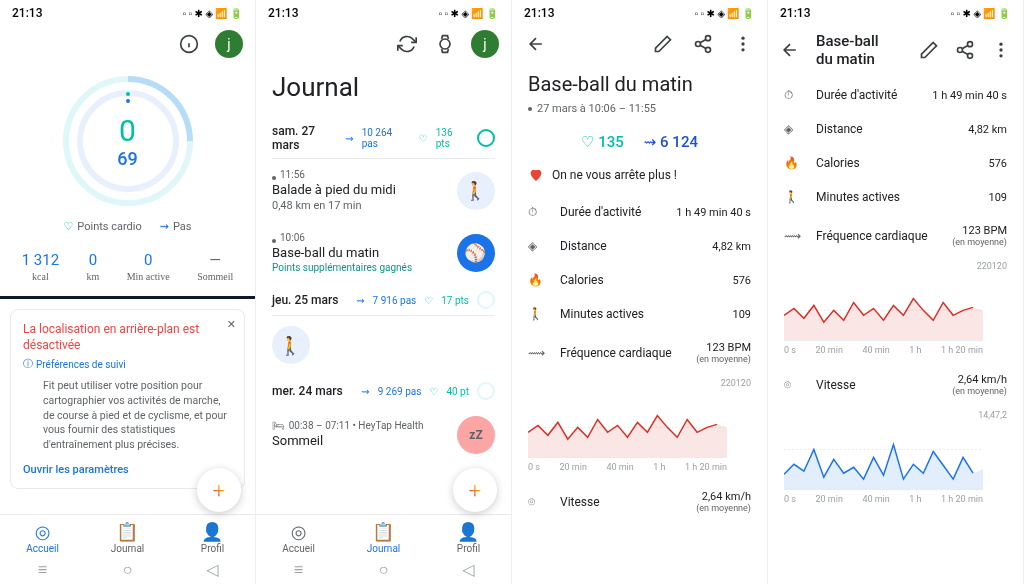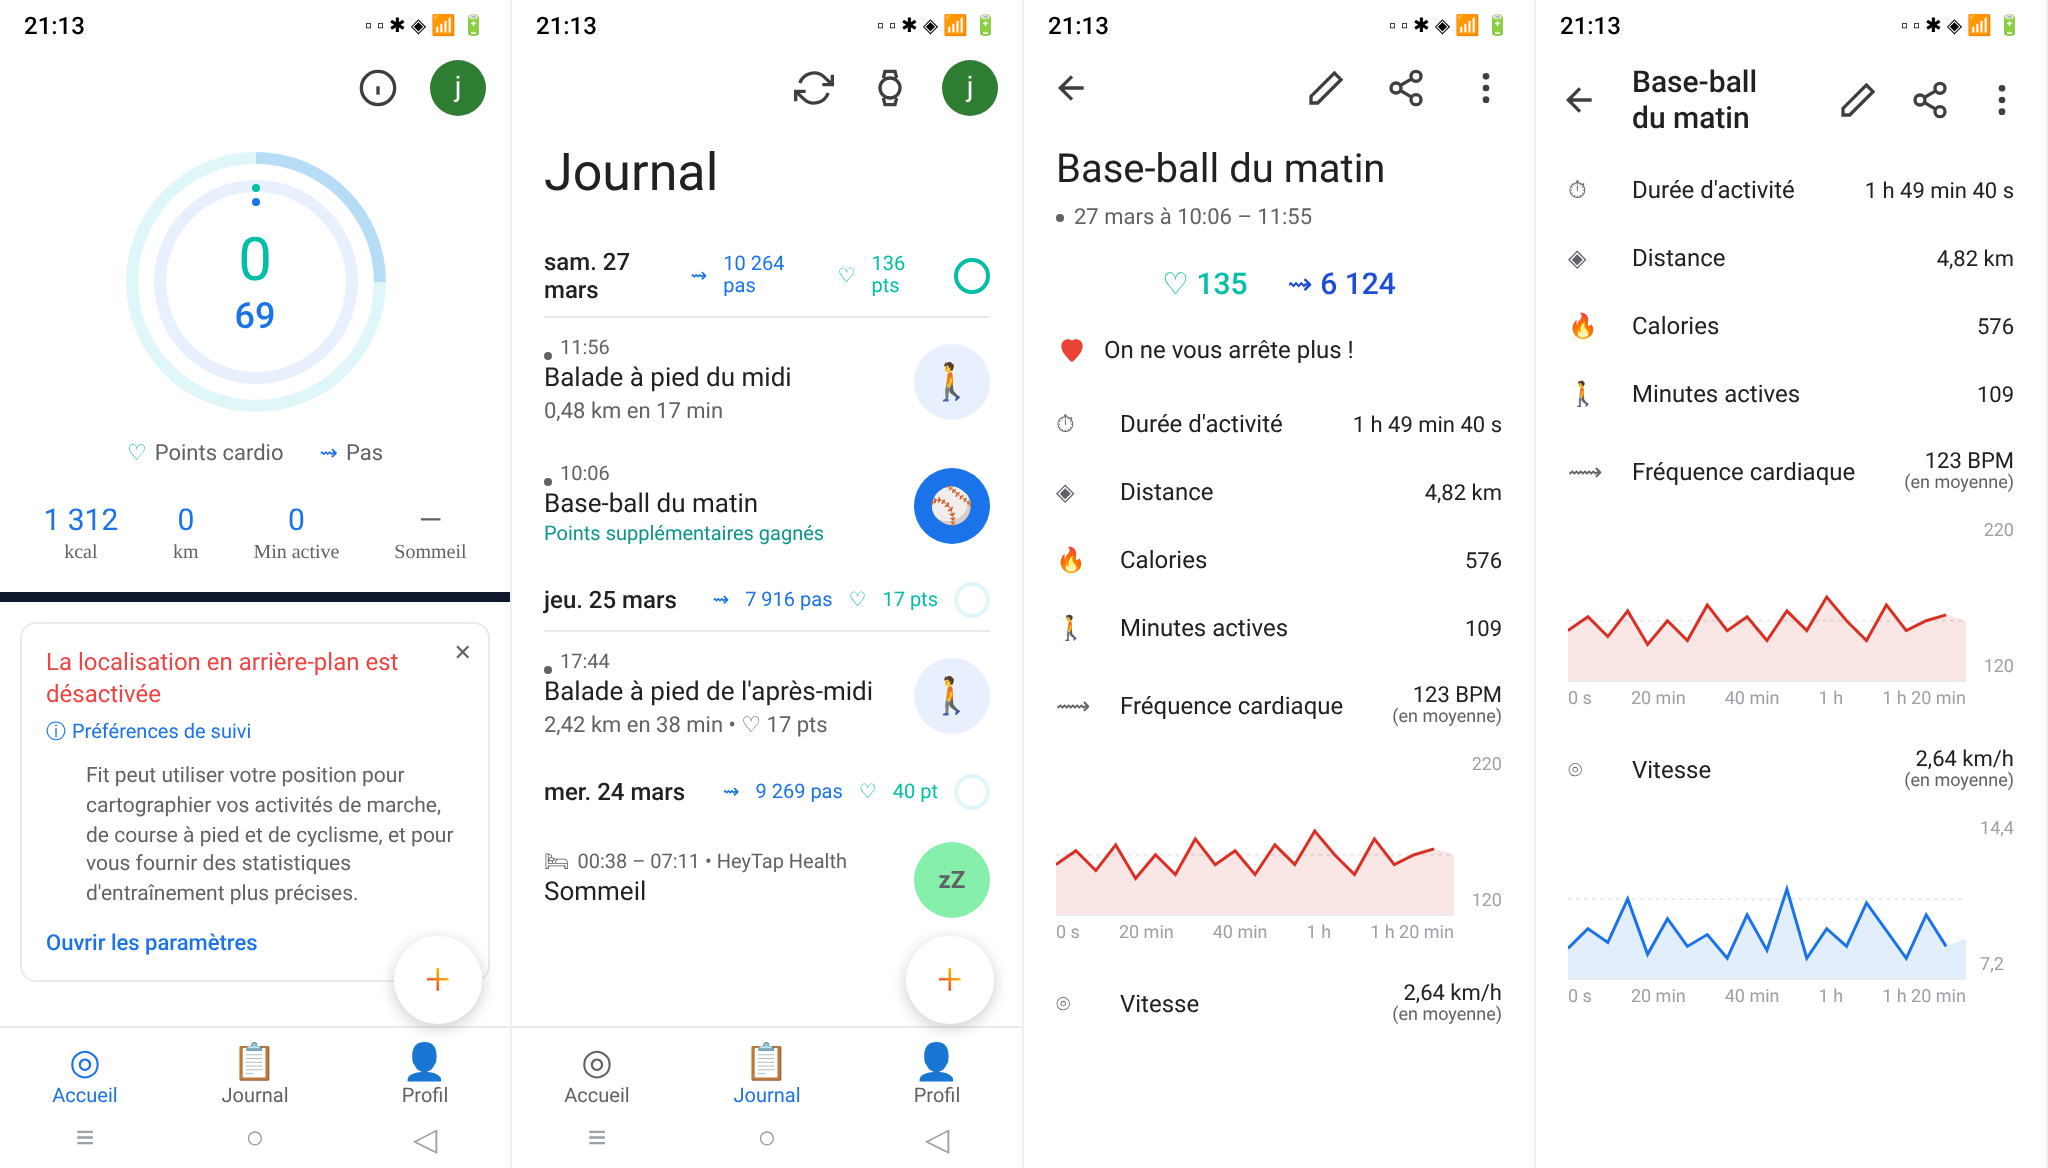--- a/index.html
+++ b/index.html
@@ -77,21 +77,21 @@
       border: 6px solid #e8f0fe;
     }
     .ring-val1 { font-size: 30px; font-weight: 400; color: #00bfa5; }
     .ring-val2 { font-size: 18px; font-weight: 500; color: #1a73e8; }
     .ring-dots { position: absolute; top: 10px; display: flex; flex-direction: column; gap: 3px; }
     .ring-dots span { width: 4px; height: 4px; border-radius: 50%; }
     .legend { display: flex; justify-content: center; gap: 18px; padding: 8px 0 12px; font-size: 11px; color: #5f6368; }
     .legend-item { display: flex; align-items: center; gap: 4px; }
     .heart-ic { color: #00bfa5; }
     .steps-ic { color: #1a73e8; }
-    .stats-row { display: flex; justify-content: space-around; padding: 6px 8px 14px; border-bottom: 5px solid #0f172a; }
+    .stats-row { display: flex; justify-content: space-around; padding: 6px 8px 14px; border-bottom: 3px solid #0f172a; }
     .stat { text-align: center; }
     .stat-val { font-size: 15px; font-weight: 400; color: #1a73e8; }
     .stat-val.dash { color: #5f6368; }
     .stat-lbl { font-size: 10px; color: #5f6368; margin-top: 2px; font-family: Liberation Serif, serif; }
     .card {
       margin: 10px 10px 6px;
       border: 1px solid #e8eaed;
       border-radius: 8px;
       padding: 12px;
       position: relative;
@@ -157,21 +157,21 @@
     .activity-sub { font-size: 11px; color: #5f6368; }
     .activity-bonus { font-size: 10px; color: #0d9488; margin-top: 2px; }
     .activity-icon {
       width: 38px; height: 38px; border-radius: 50%;
       background: #e8f0fe;
       display: flex; align-items: center; justify-content: center;
       color: #1a73e8;
       font-size: 18px;
     }
     .activity-icon.ball { background: #1a73e8; color: #fff; }
-    .activity-icon.sleep { background: #86efac; color: #5f6368; font-size: 12px; font-weight: 700; }
+    .activity-icon.sleep { background: #fca5a5; color: #5f6368; font-size: 12px; font-weight: 700; }
 
     
     .detail-appbar {
       display: flex; align-items: center; padding: 10px 12px; gap: 16px;
     }
     .detail-appbar .spacer { flex: 1; }
     .detail-appbar .title { font-size: 15px; font-weight: 500; color: #202124; }
     .detail-title-block { padding: 6px 16px 10px; }
     .detail-title { font-size: 20px; font-weight: 400; color: #202124; margin-bottom: 6px; }
     .detail-time { font-size: 11px; color: #5f6368; display: flex; align-items: center; gap: 5px; }
@@ -180,21 +180,21 @@
     .summary-row .gr { color: #00bfa5; }
     .summary-row .bl { color: #1d4ed8; }
     .encourage { display: flex; align-items: center; gap: 8px; padding: 8px 16px 12px; font-size: 12px; color: #202124; }
     .gfit-heart { width: 16px; height: 16px; }
     .detail-row { display: flex; align-items: center; justify-content: space-between; padding: 10px 16px; }
     .detail-row-left { display: flex; align-items: center; gap: 14px; font-size: 12px; color: #202124; }
     .detail-row-left .ricon { width: 18px; color: #5f6368; }
     .detail-row-right { font-size: 11px; text-align: right; color: #202124; }
     .detail-row-right .sub { display: block; font-size: 9px; color: #5f6368; }
     .chart { padding: 4px 16px 8px; position: relative; }
-    .chart-y { display: flex; flex-direction: column; justify-content: space-between; position: absolute; right: 16px; top: 4px; bottom: 24px; font-size: 9px; color: #9aa0a6; text-align: left; }
+    .chart-y { display: flex; flex-direction: row; justify-content: space-between; position: absolute; right: 16px; top: 4px; bottom: 24px; font-size: 9px; color: #9aa0a6; text-align: left; }
     .chart-area { height: 80px; border-bottom: 1px solid #e8eaed; position: relative; margin-right: 24px; }
     .chart-x { display: flex; justify-content: space-between; font-size: 9px; color: #9aa0a6; margin-top: 4px; margin-right: 24px; }
     .chart-line { position: absolute; inset: 0; }
     .chart-line svg { width: 100%; height: 100%; }
     .hr-line { stroke: #d93025; stroke-width: 1.5; fill: none; }
     .hr-area { fill: #d93025; opacity: 0.12; }
     .sp-line { stroke: #1a73e8; stroke-width: 1.5; fill: none; }
     .sp-area { fill: #1a73e8; opacity: 0.12; }
     .hr-grid { stroke: #e8eaed; stroke-dasharray: 2 2; }
     .screen-content { flex: 1; overflow: hidden; display: flex; flex-direction: column; }
@@ -352,28 +352,20 @@
       <span class="day-name">jeu. 25 mars</span>
       <div class="day-stats">
           <span class="bl">⇝</span>
           <span class="bl">7 916 pas</span>
           <span class="gr">♡</span>
           <span class="gr">17 pts</span>
           <div class="day-ring"></div>
         </div>
     </div>
     <div class="activity">
-      <div class="activity-left">
-        <div class="activity-time">
-            <span class="dot"></span>
-            <span>17:44</span>
-          </div>
-        <div class="activity-title">Balade à pied de l'après-midi</div>
-        <div class="activity-sub">2,42 km en 38 min • ♡ 17 pts</div>
-      </div>
       <div class="activity-icon">🚶</div>
     </div>
 
     <div class="day-header no-border">
       <span class="day-name">mer. 24 mars</span>
       <div class="day-stats">
           <span class="bl">⇝</span>
           <span class="bl">9 269 pas</span>
           <span class="gr">♡</span>
           <span class="gr">40 pt</span>

